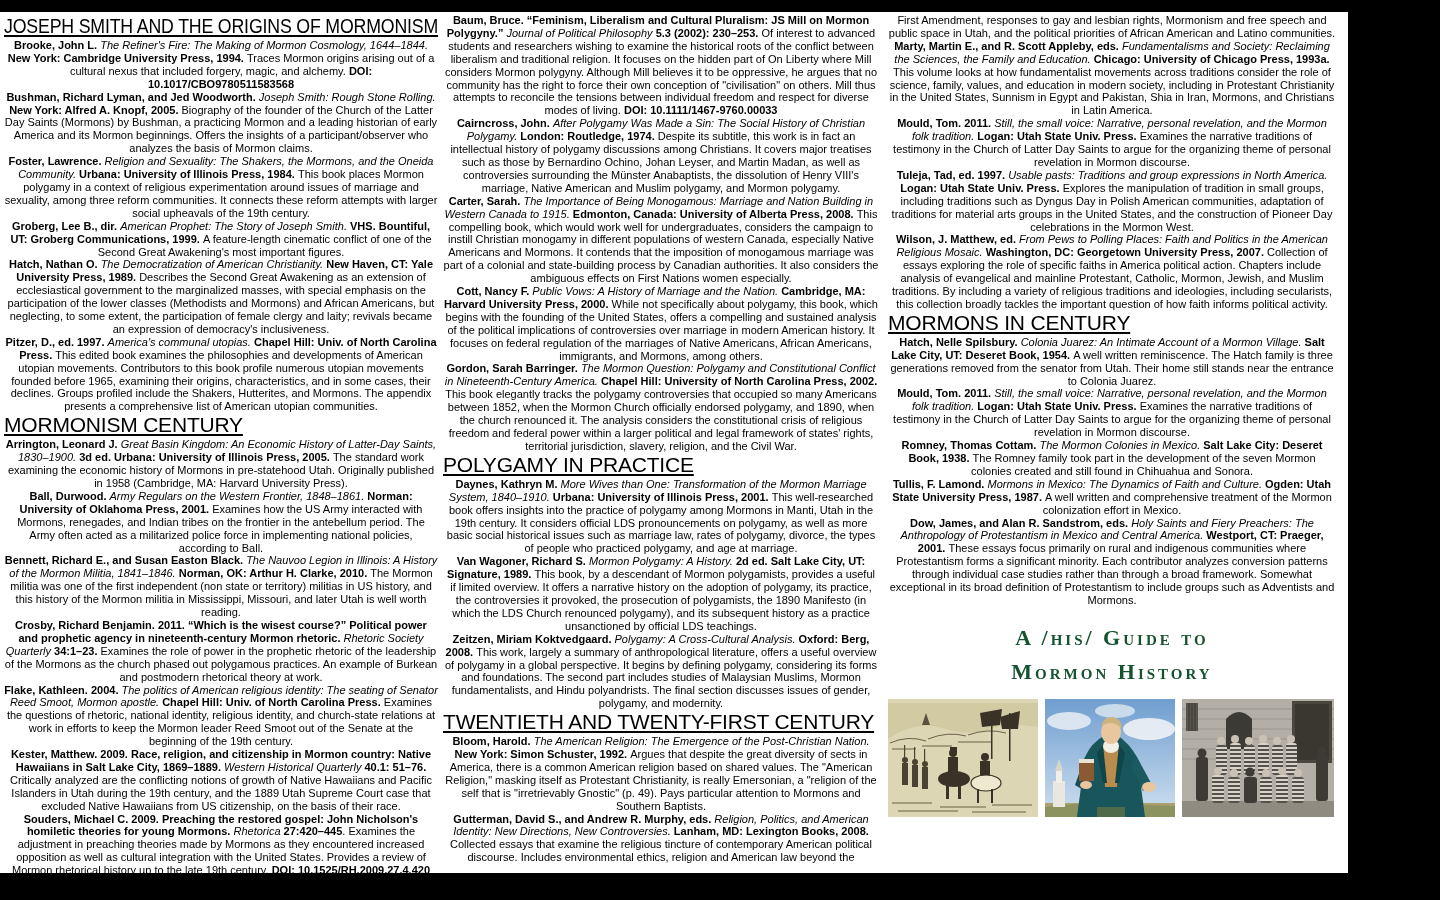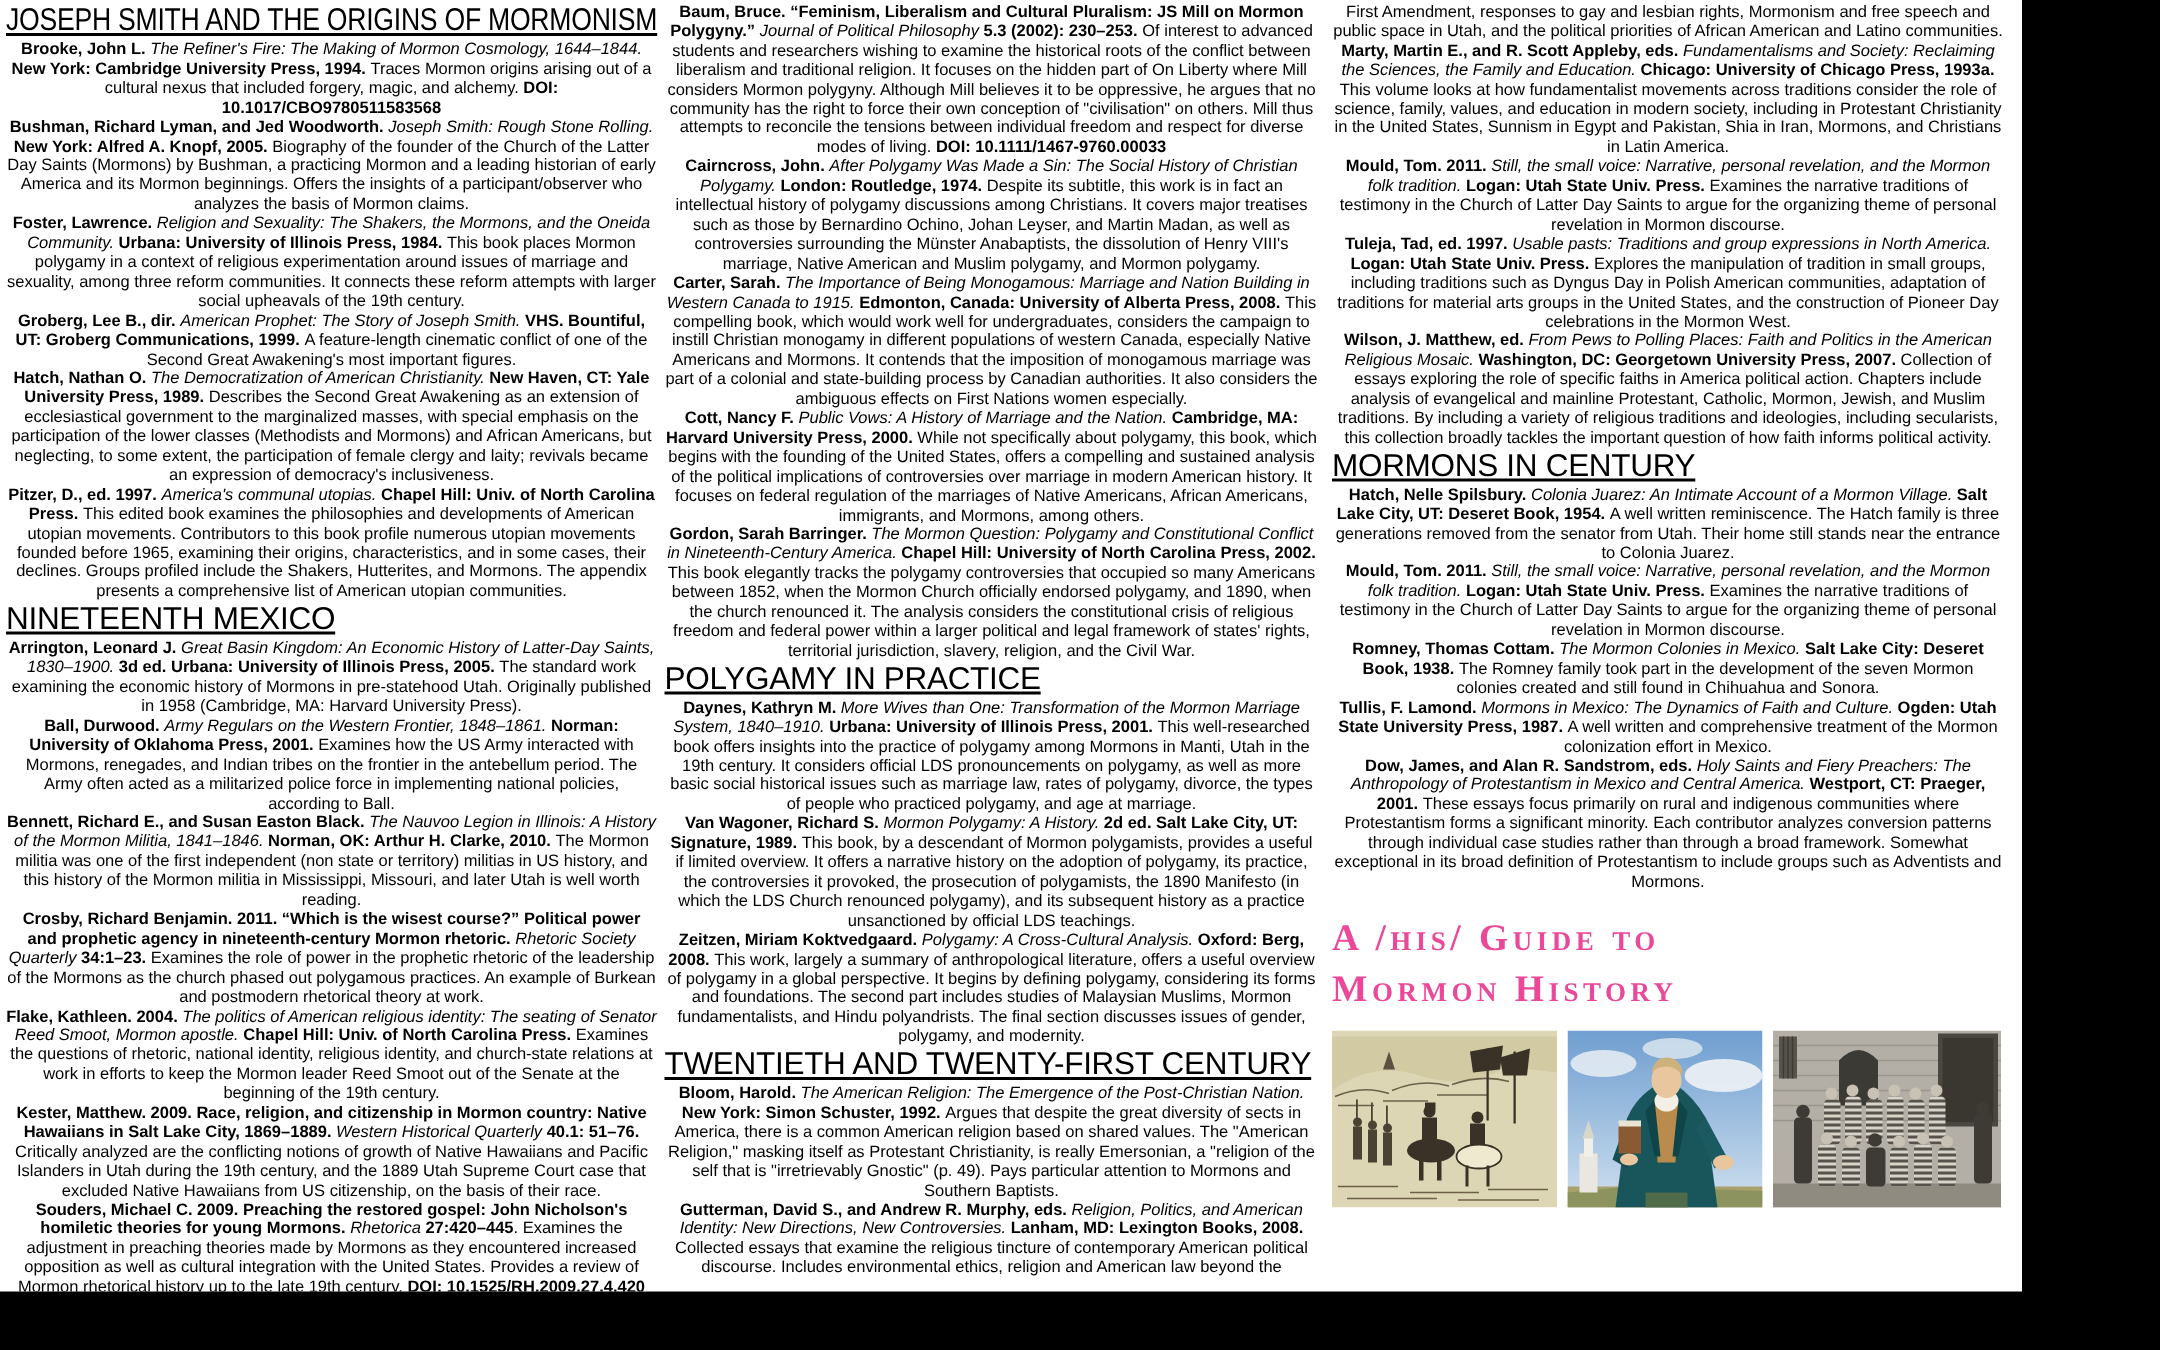--- a/index.html
+++ b/index.html
@@ -1,59 +1,59 @@
 <!DOCTYPE html>
 <html><head>
 <meta charset="utf-8">
 <style>
   html,body { margin:0; padding:0; }
   body {
     width:1440px; height:900px; background:#000; position:relative;
     font-family:"Liberation Sans", sans-serif; overflow:hidden;
   }
   .document {
-    position:absolute; left:0; top:0; width:1348px; height:861px;
+    position:absolute; left:0; top:12px; width:1348px; height:861px;
     background:#ffffff; overflow:hidden; color:#000;
   }
   .columns { display:flex; align-items:flex-start; padding:2px 0 0 4px; }
   .col { flex:none; width:434px; margin-right:5px; }
   .col-mid { width:436px; margin-right:9px; }
   .col-right { width:448px; margin-right:0; }
   h2.section-header {
     font-size:21px; font-weight:400; margin:0 0 1px 0; padding:0;
     line-height:24px; letter-spacing:-0.2px; color:#000;
     text-decoration:underline; white-space:nowrap; width:max-content;
   }
   p.entry { margin:0; padding:0; font-size:11px; line-height:12.9px; text-align:center; }
   .s-b  { font-weight:bold; }
   .s-bi { font-weight:normal; font-style:italic; }
   .s-i  { }
   .guide-title {
-    margin:14px 0 10px 0; text-align:left;
+    margin:14px 0 10px 0; text-align:center;
     font-family:"Liberation Serif", serif; font-variant:small-caps;
-    font-weight:700; font-size:25px; line-height:34px; letter-spacing:3px; color:#ec4899;
+    font-weight:700; font-size:22px; line-height:34px; letter-spacing:3px; color:#14532d;
   }
   .figures { display:flex; gap:7px; margin-top:2px; }
   .figures svg { display:block; flex:none; }
 </style>
 </head>
 <body>
 
 <div class="document">
   <div class="columns">
     <div class="col">
       <div>
           <h2 class="section-header" style="transform: scaleX(0.844358); transform-origin: 0px 50%;">JOSEPH SMITH AND THE ORIGINS OF MORMONISM</h2>
           <p class="entry"><span class="s-b">Brooke, John L. </span><span class="s-bi">The Refiner's Fire: The Making of Mormon Cosmology, 1644–1844. </span><span class="s-b">New York: Cambridge University Press, 1994. </span><span class="s-r">Traces Mormon origins arising out of a cultural nexus that included forgery, magic, and alchemy. </span><span class="s-b">DOI: 10.1017/CBO9780511583568</span></p>
           <p class="entry"><span class="s-b">Bushman, Richard Lyman, and Jed Woodworth. </span><span class="s-bi">Joseph Smith: Rough Stone Rolling. </span><span class="s-b">New York: Alfred A. Knopf, 2005. </span><span class="s-r">Biography of the founder of the Church of the Latter Day Saints (Mormons) by Bushman, a practicing Mormon and a leading historian of early America and its Mormon beginnings. Offers the insights of a participant/observer who analyzes the basis of Mormon claims.</span></p>
           <p class="entry"><span class="s-b">Foster, Lawrence. </span><span class="s-bi">Religion and Sexuality: The Shakers, the Mormons, and the Oneida Community. </span><span class="s-b">Urbana: University of Illinois Press, 1984. </span><span class="s-r">This book places Mormon polygamy in a context of religious experimentation around issues of marriage and sexuality, among three reform communities. It connects these reform attempts with larger social upheavals of the 19th century.</span></p>
           <p class="entry"><span class="s-b">Groberg, Lee B., dir. </span><span class="s-bi">American Prophet: The Story of Joseph Smith. </span><span class="s-b">VHS. Bountiful, UT: Groberg Communications, 1999. </span><span class="s-r">A feature-length cinematic conflict of one of the Second Great Awakening's most important figures.</span></p>
           <p class="entry"><span class="s-b">Hatch, Nathan O. </span><span class="s-bi">The Democratization of American Christianity. </span><span class="s-b">New Haven, CT: Yale University Press, 1989. </span><span class="s-r">Describes the Second Great Awakening as an extension of ecclesiastical government to the marginalized masses, with special emphasis on the participation of the lower classes (Methodists and Mormons) and African Americans, but neglecting, to some extent, the participation of female clergy and laity; revivals became an expression of democracy's inclusiveness.</span></p>
           <p class="entry"><span class="s-b">Pitzer, D., ed. 1997. </span><span class="s-bi">America's communal utopias. </span><span class="s-b">Chapel Hill: Univ. of North Carolina Press. </span><span class="s-r">This edited book examines the philosophies and developments of American utopian movements. Contributors to this book profile numerous utopian movements founded before 1965, examining their origins, characteristics, and in some cases, their declines. Groups profiled include the Shakers, Hutterites, and Mormons. The appendix presents a comprehensive list of American utopian communities.</span></p>
-          <h2 class="section-header">NINETEENTH MEXICO</h2>
+          <h2 class="section-header">MORMONISM CENTURY</h2>
           <p class="entry"><span class="s-b">Arrington, Leonard J. </span><span class="s-bi">Great Basin Kingdom: An Economic History of Latter-Day Saints, 1830–1900. </span><span class="s-b">3d ed. Urbana: University of Illinois Press, 2005. </span><span class="s-r">The standard work examining the economic history of Mormons in pre-statehood Utah. Originally published in 1958 (Cambridge, MA: Harvard University Press).</span></p>
           <p class="entry"><span class="s-b">Ball, Durwood. </span><span class="s-bi">Army Regulars on the Western Frontier, 1848–1861. </span><span class="s-b">Norman: University of Oklahoma Press, 2001. </span><span class="s-r">Examines how the US Army interacted with Mormons, renegades, and Indian tribes on the frontier in the antebellum period. The Army often acted as a militarized police force in implementing national policies, according to Ball.</span></p>
           <p class="entry"><span class="s-b">Bennett, Richard E., and Susan Easton Black. </span><span class="s-bi">The Nauvoo Legion in Illinois: A History of the Mormon Militia, 1841–1846. </span><span class="s-b">Norman, OK: Arthur H. Clarke, 2010. </span><span class="s-r">The Mormon militia was one of the first independent (non state or territory) militias in US history, and this history of the Mormon militia in Mississippi, Missouri, and later Utah is well worth reading.</span></p>
           <p class="entry"><span class="s-b">Crosby, Richard Benjamin. 2011. “Which is the wisest course?” Political power and prophetic agency in nineteenth-century Mormon rhetoric. </span><span class="s-bi">Rhetoric Society Quarterly </span><span class="s-b">34:1–23. </span><span class="s-r">Examines the role of power in the prophetic rhetoric of the leadership of the Mormons as the church phased out polygamous practices. An example of Burkean and postmodern rhetorical theory at work.</span></p>
           <p class="entry"><span class="s-b">Flake, Kathleen. 2004. </span><span class="s-bi">The politics of American religious identity: The seating of Senator Reed Smoot, Mormon apostle. </span><span class="s-b">Chapel Hill: Univ. of North Carolina Press. </span><span class="s-r">Examines the questions of rhetoric, national identity, religious identity, and church-state relations at work in efforts to keep the Mormon leader Reed Smoot out of the Senate at the beginning of the 19th century.</span></p>
           <p class="entry"><span class="s-b">Kester, Matthew. 2009. Race, religion, and citizenship in Mormon country: Native Hawaiians in Salt Lake City, 1869–1889. </span><span class="s-bi">Western Historical Quarterly </span><span class="s-b">40.1: 51–76. </span><span class="s-r">Critically analyzed are the conflicting notions of growth of Native Hawaiians and Pacific Islanders in Utah during the 19th century, and the 1889 Utah Supreme Court case that excluded Native Hawaiians from US citizenship, on the basis of their race.</span></p>
           <p class="entry"><span class="s-b">Souders, Michael C. 2009. Preaching the restored gospel: John Nicholson's homiletic theories for young Mormons. </span><span class="s-bi">Rhetorica </span><span class="s-b">27:420–445</span><span class="s-r">. Examines the adjustment in preaching theories made by Mormons as they encountered increased opposition as well as cultural integration with the United States. Provides a review of Mormon rhetorical history up to the late 19th century. </span><span class="s-b">DOI: 10.1525/RH.2009.27.4.420</span></p>
         </div>
     </div>
     <div class="col col-mid">

